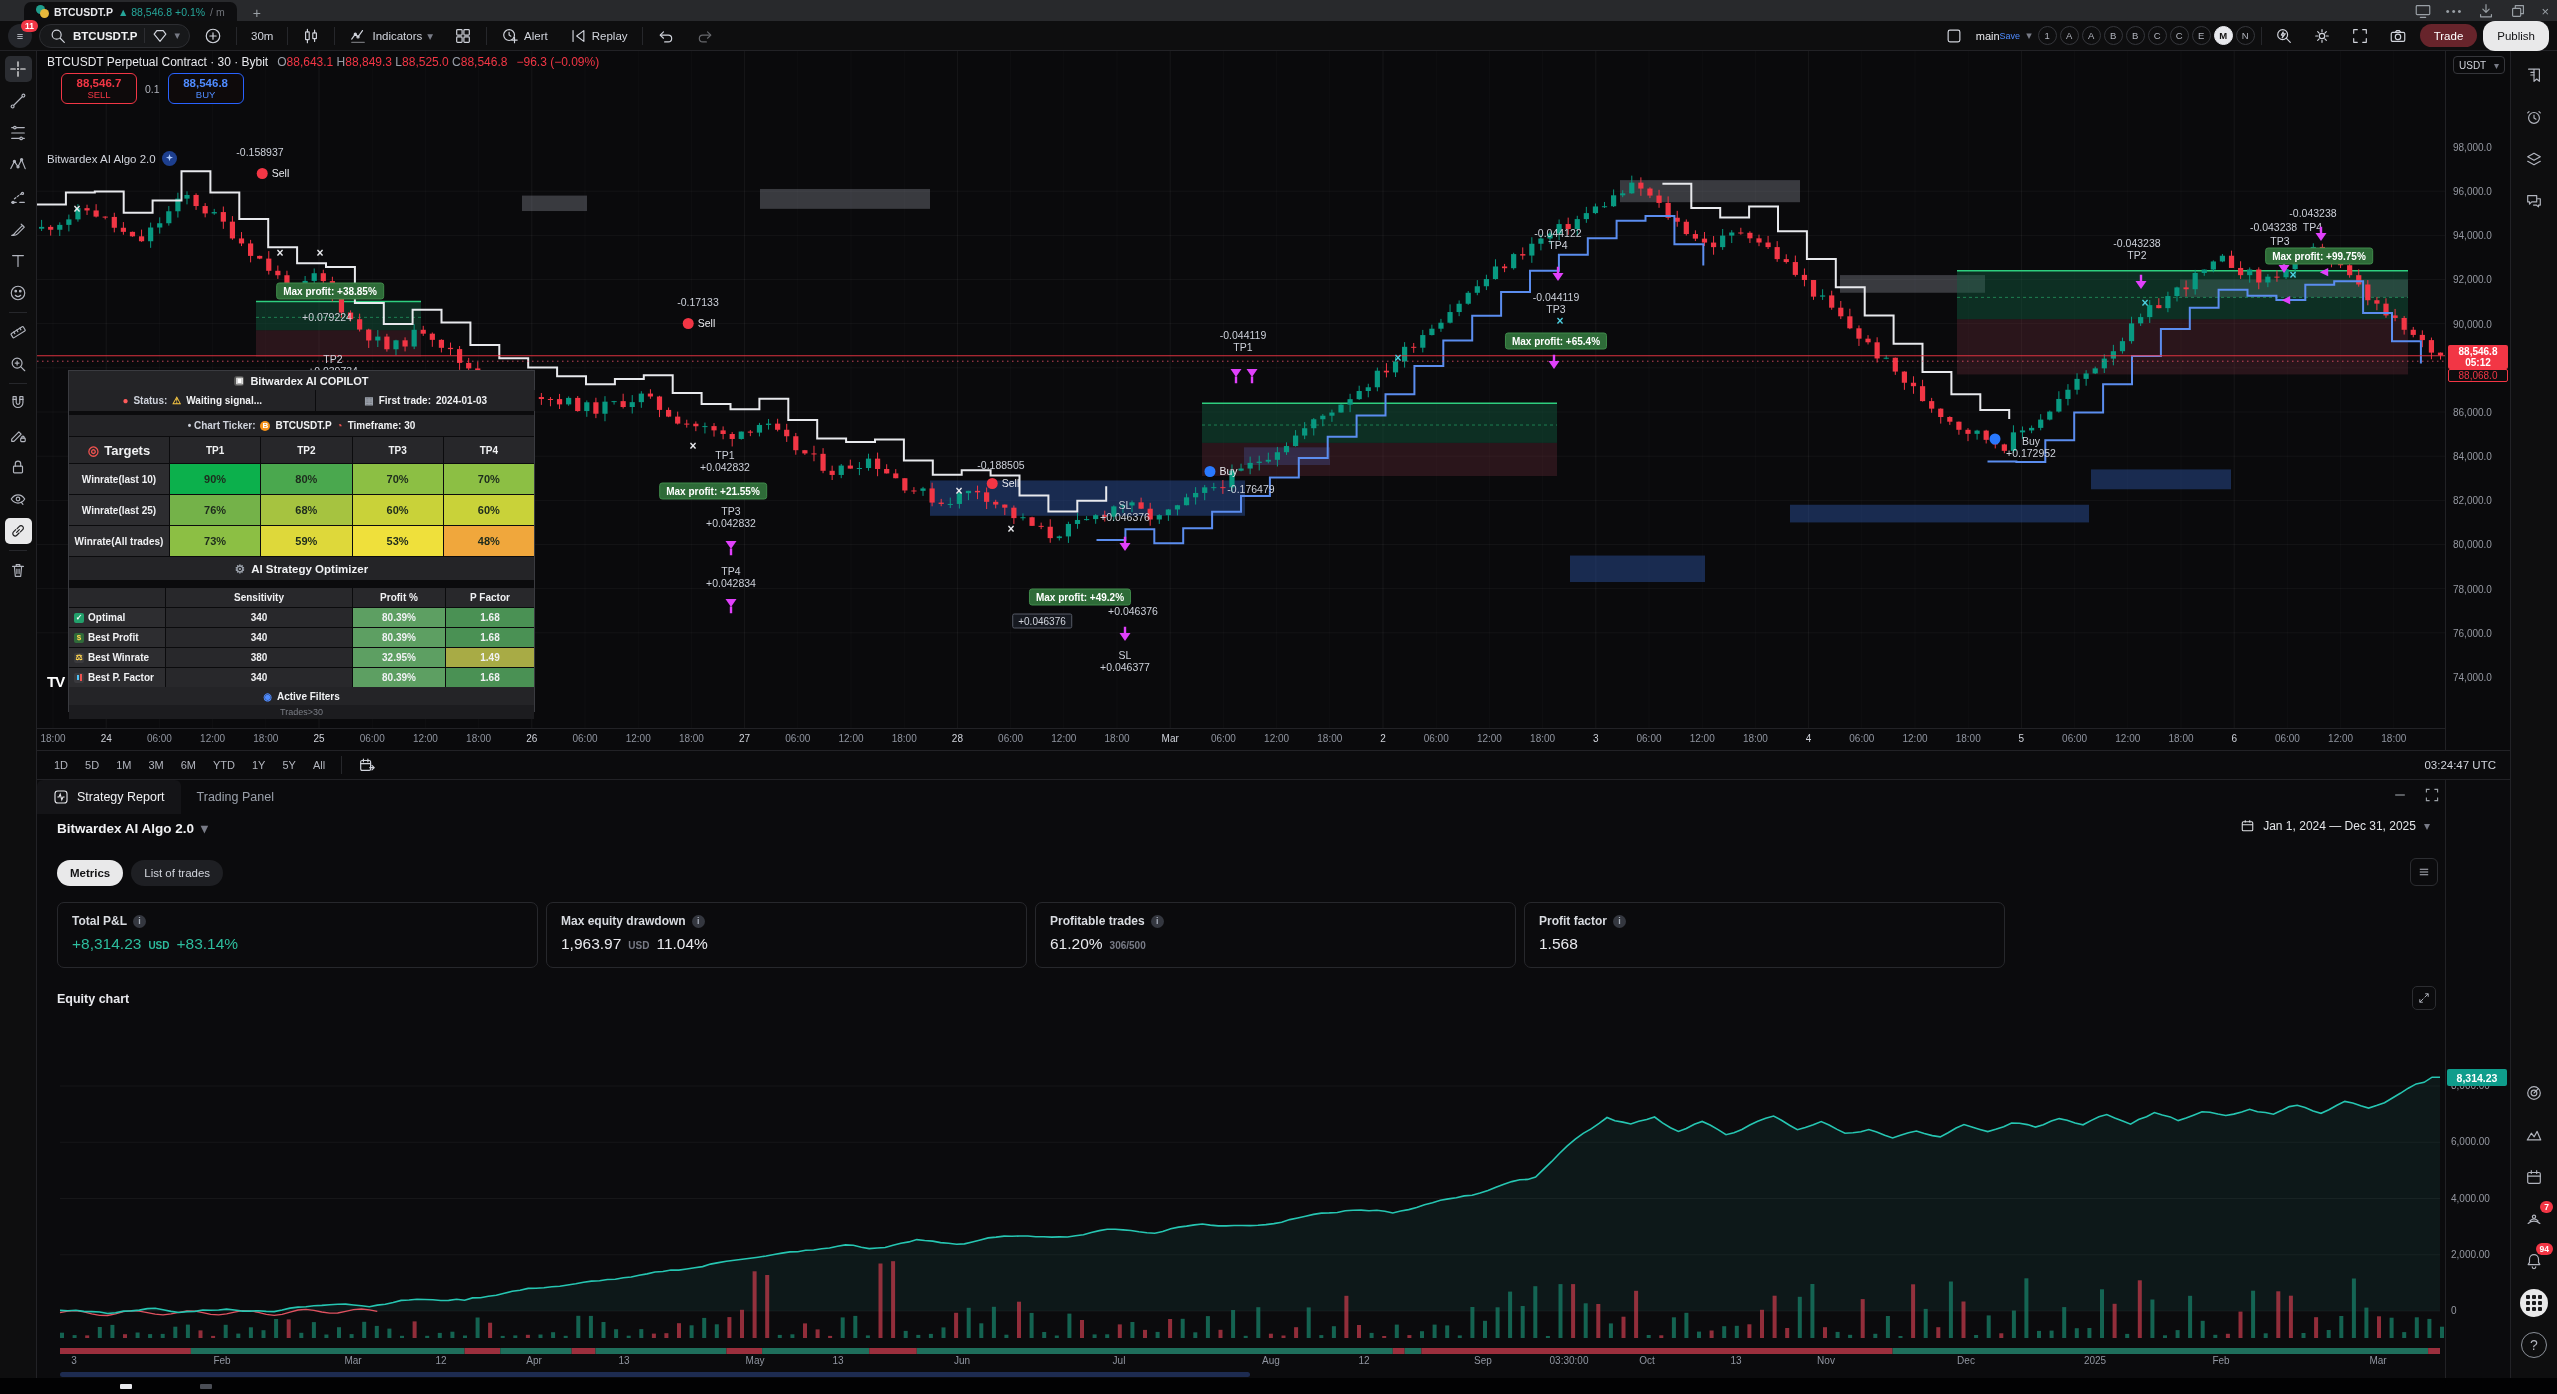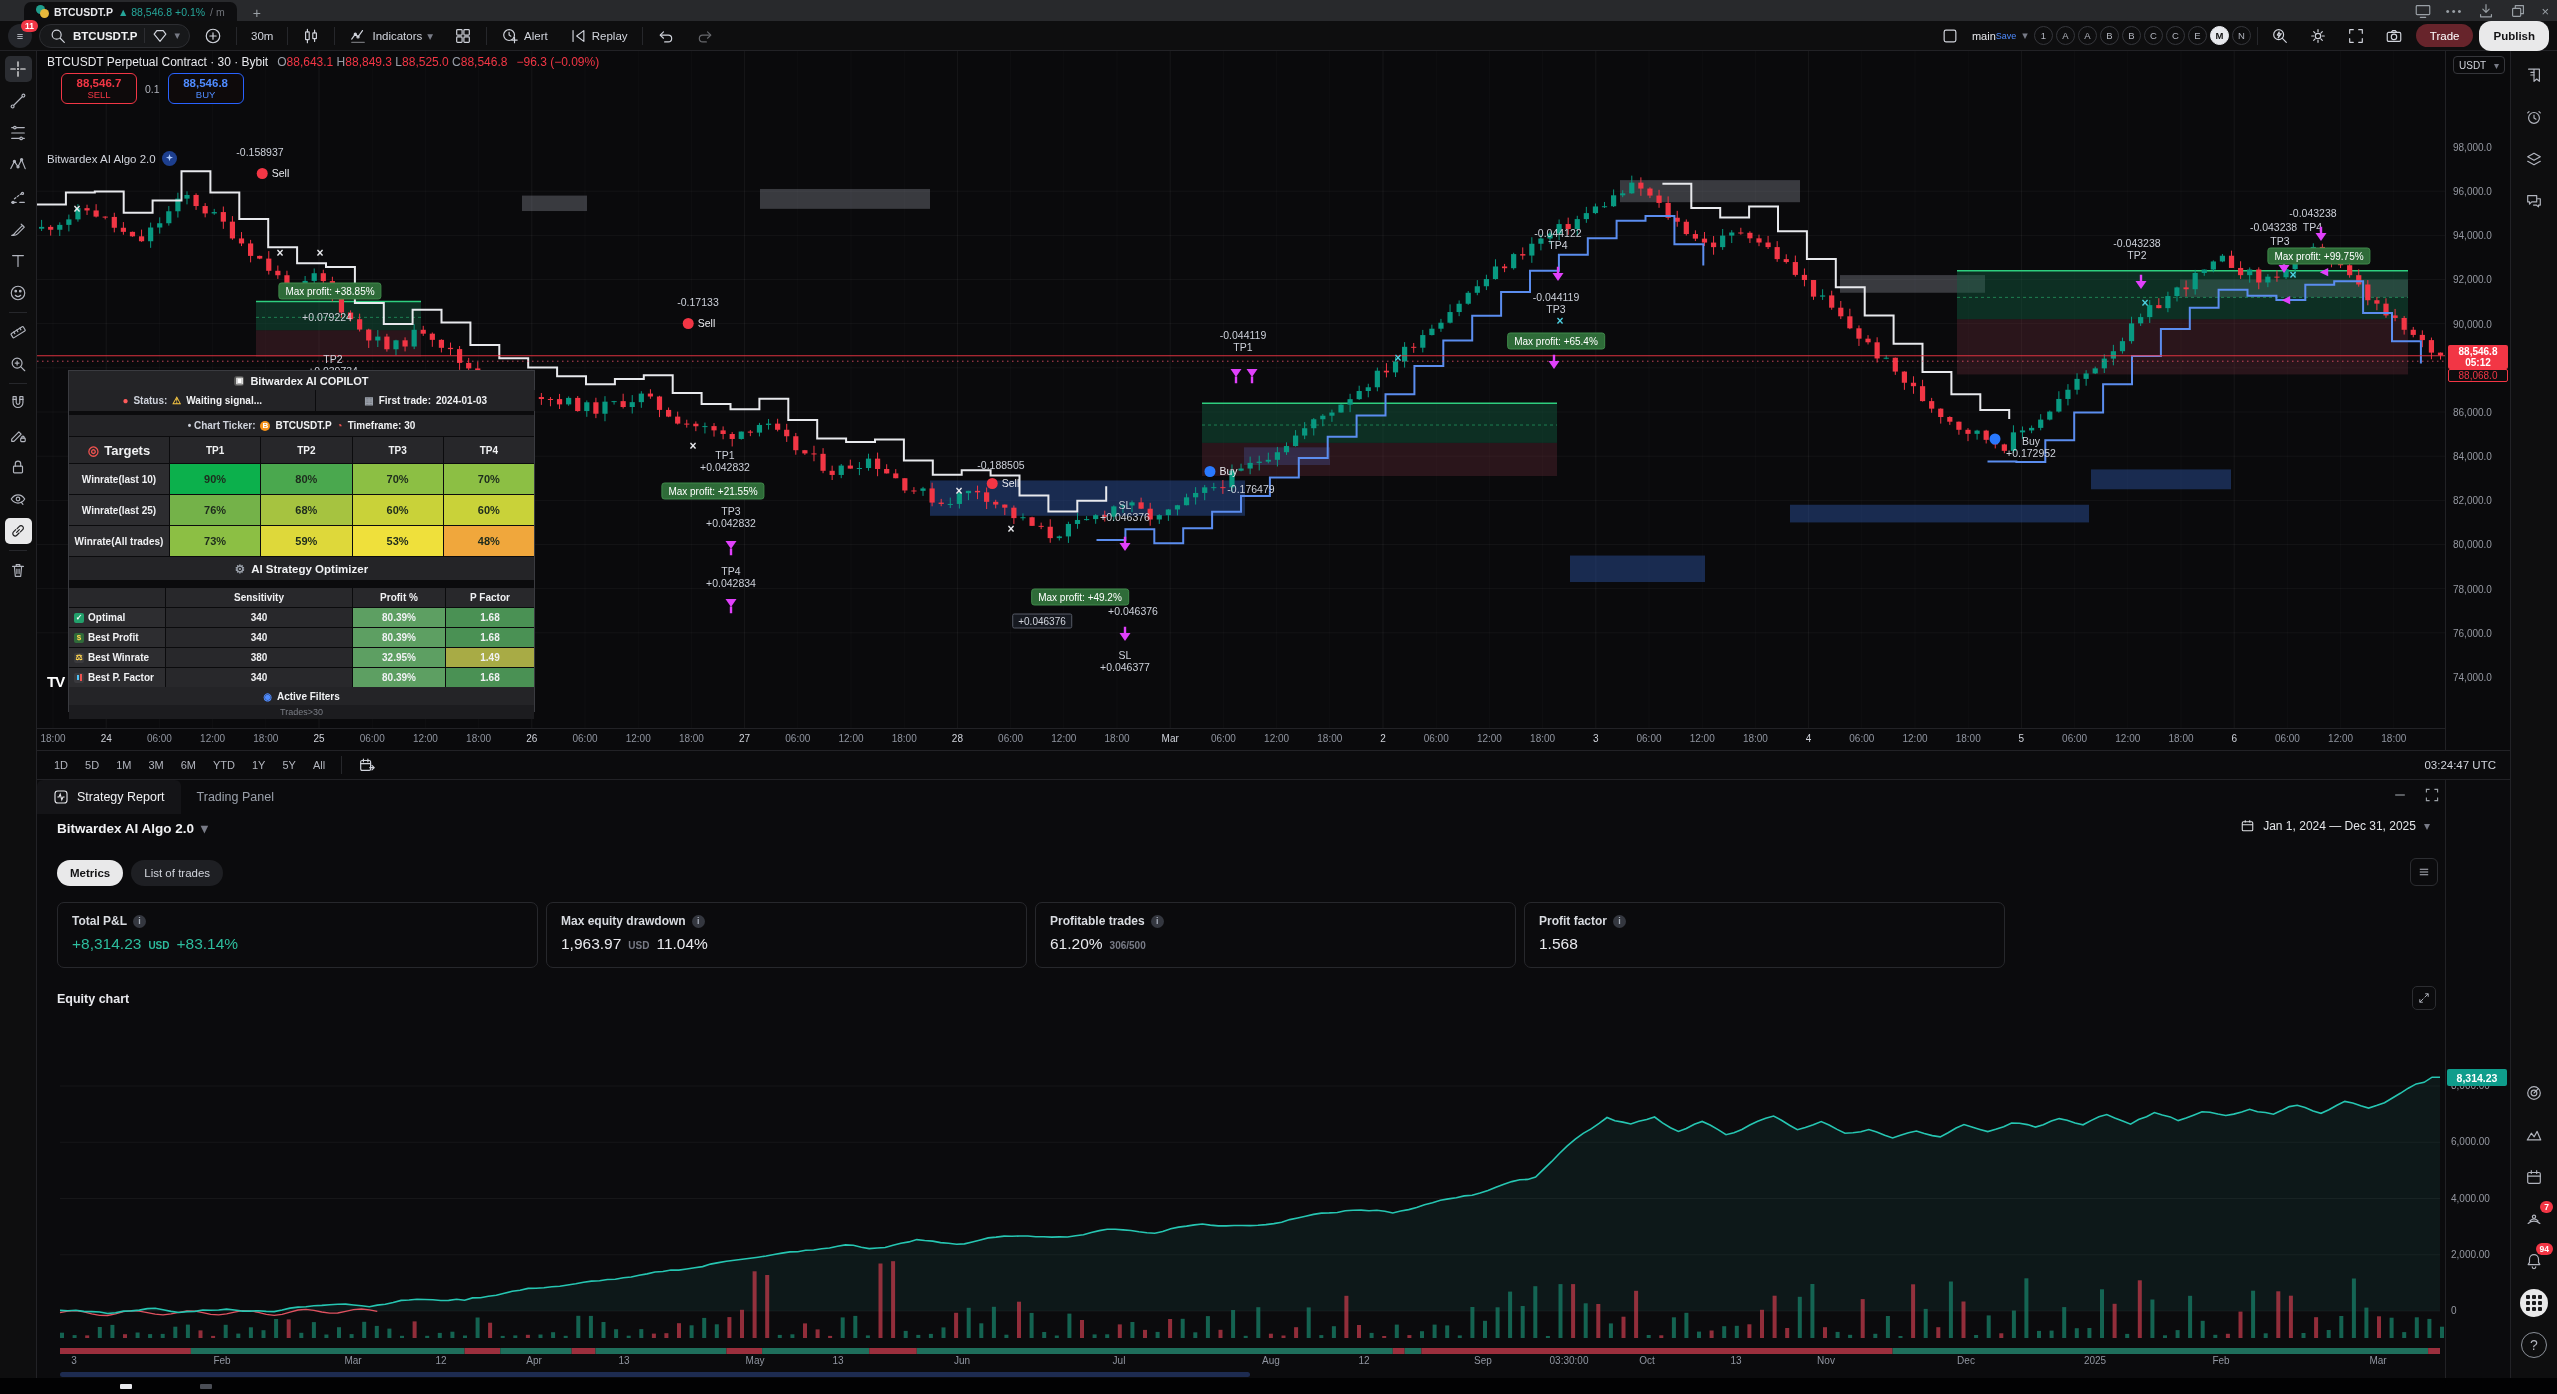--- a/index.html
+++ b/index.html
@@ -25,21 +25,21 @@
 .tbtn{display:flex;align-items:center;gap:5px;color:#d1d4dc;font-size:11.5px;padding:0 7px;height:24px;border-radius:4px;white-space:nowrap;cursor:pointer}
 .tbtn svg,.pill svg{flex:0 0 auto}
 .muted{color:#787b86}
 .tb-right{margin-left:auto;display:flex;align-items:center;gap:6px}
 .layoutname{display:flex;align-items:center;line-height:10px;cursor:pointer}
 .layoutname .nm{color:#e8e9ed;font-size:11px}
 .layoutname .sv{color:#4f8bff;font-size:9px}
 .circ{width:19px;height:19px;border-radius:50%;border:1px solid #35363b;display:flex;align-items:center;justify-content:center;font-size:9.5px;color:#b2b5be;cursor:pointer}
 .circ.w{background:#e8e9ed;color:#111;border-color:#e8e9ed;font-weight:bold}
 .btn-trade{background:#67242b;color:#fff;border-radius:12px;height:23px;padding:0 14px;display:flex;align-items:center;font-size:11.5px;cursor:pointer}
-.btn-pub{background:#e9e9ea;color:#121214;border-radius:12px;height:30px;padding:0 14px;display:flex;align-items:center;font-weight:bold;font-size:11.5px;cursor:pointer}
+.btn-pub{background:#e9e9ea;color:#121214;border-radius:12px;height:30px;padding:0 14px;display:flex;align-items:center;font-weight:normal;font-size:11.5px;cursor:pointer}
 .drawbar{position:absolute;top:51px;left:0;width:37px;bottom:16px;background:#0e0e0f;border-right:1px solid #222226;display:flex;flex-direction:column;align-items:center;padding-top:5px;gap:6px}
 .dicon{width:27px;height:26px;display:flex;align-items:center;justify-content:center;border-radius:5px;color:#b2b5be;cursor:pointer;flex:0 0 auto}
 .dicon.active{background:#2b2d32;color:#fff}
 .dicon.whitesel{background:#e9e9ea;color:#1c1c1e}
 .dsep{width:18px;height:1px;background:#26272b;flex:0 0 auto}
 .chart-area{position:absolute;left:37px;top:51px;width:2408px;height:677px;background:#0a0a0c;overflow:hidden}
 .price-axis{position:absolute;left:2445px;top:51px;width:65px;height:699px;background:#0a0a0c;border-left:1px solid #222226;font-size:10px;color:#9598a1}
 .time-axis{position:absolute;left:37px;top:728px;width:2408px;height:22px;border-top:1px solid #222226;background:#0a0a0c}
 .time-axis span{position:absolute;top:4px;transform:translateX(-50%);font-size:10px;color:#9095a0}
 .time-axis span.day{color:#d1d4dc}
@@ -87,21 +87,21 @@
 .hdr1 .o{color:#9aa0aa}.hdr1 .r{color:#f23645}
 .bsrow{position:absolute;left:24px;top:22px;display:flex;align-items:center;gap:8px;z-index:30}
 .bsbtn{width:76px;height:31px;border-radius:6px;display:flex;flex-direction:column;align-items:center;justify-content:center;line-height:12px;background:rgba(15,10,12,.85);cursor:pointer}
 .bsbtn.sell{border:1px solid #f23645;color:#f23645}
 .bsbtn.buy{border:1px solid #2962ff;color:#4f8bff}
 .bsbtn b{font-size:11.5px}.bsbtn span{font-size:9.5px}
 .spread{color:#b2b5be;font-size:10.5px}
 .legend{position:absolute;left:10px;top:100px;display:flex;align-items:center;gap:6px;font-size:11.5px;color:#d1d4dc;z-index:30}
 .lgicon{width:15px;height:15px;border-radius:50%;background:#1d3f8f;display:flex;align-items:center;justify-content:center}
 .clabel{position:absolute;transform:translate(-50%,-50%);text-align:center;font-size:10.5px;line-height:12px;color:#cdd1da;z-index:20;white-space:pre;pointer-events:none}
-.mp-badge{position:absolute;transform:translate(-50%,-50%);background:#2e6b38;border:1px solid #3f8a4a;color:#fff;font-size:10px;font-weight:normal;border-radius:3px;padding:2px 6px;z-index:22;white-space:nowrap;pointer-events:none}
+.mp-badge{position:absolute;transform:translate(-50%,-50%);background:#2e6b38;border:1px solid #3f8a4a;color:#fff;font-size:10px;font-weight:bold;border-radius:3px;padding:2px 6px;z-index:22;white-space:nowrap;pointer-events:none}
 .sig{position:absolute;transform:translate(-50%,-50%);display:flex;align-items:center;gap:4px;font-size:10.5px;color:#e8e9ed;z-index:21;pointer-events:none}
 .sig i{width:11px;height:11px;border-radius:50%}
 .xmark{position:absolute;transform:translate(-50%,-50%);font-size:12px;font-weight:bold;z-index:21;pointer-events:none}
 .boxlbl{position:absolute;transform:translate(-50%,-50%);border:1px solid #565a66;background:#161920;color:#d1d4dc;font-size:10px;padding:1px 5px;border-radius:2px;z-index:21;pointer-events:none}
 .arrow{position:absolute;transform:translate(-50%,-50%);z-index:21;pointer-events:none}
 .tri{position:absolute;transform:translate(-50%,-50%);color:#e040fb;font-size:11px;z-index:21;pointer-events:none}
 .spanel{position:absolute;left:31px;top:319px;width:467px;height:342px;z-index:40;background:#0b0b0d;border:1px solid #3a3b40;font-size:10px;color:#f0f1f3}
 .sp-title{height:19px;background:#242427;display:flex;align-items:center;justify-content:center;gap:6px;font-weight:bold;font-size:11px}
 .sp-cell{background:#232326;display:flex;align-items:center;justify-content:center;gap:5px;font-weight:bold}
 .tgrid{display:grid;grid-template-columns:100px repeat(4,1fr);grid-gap:1px;background:#0b0b0d}

